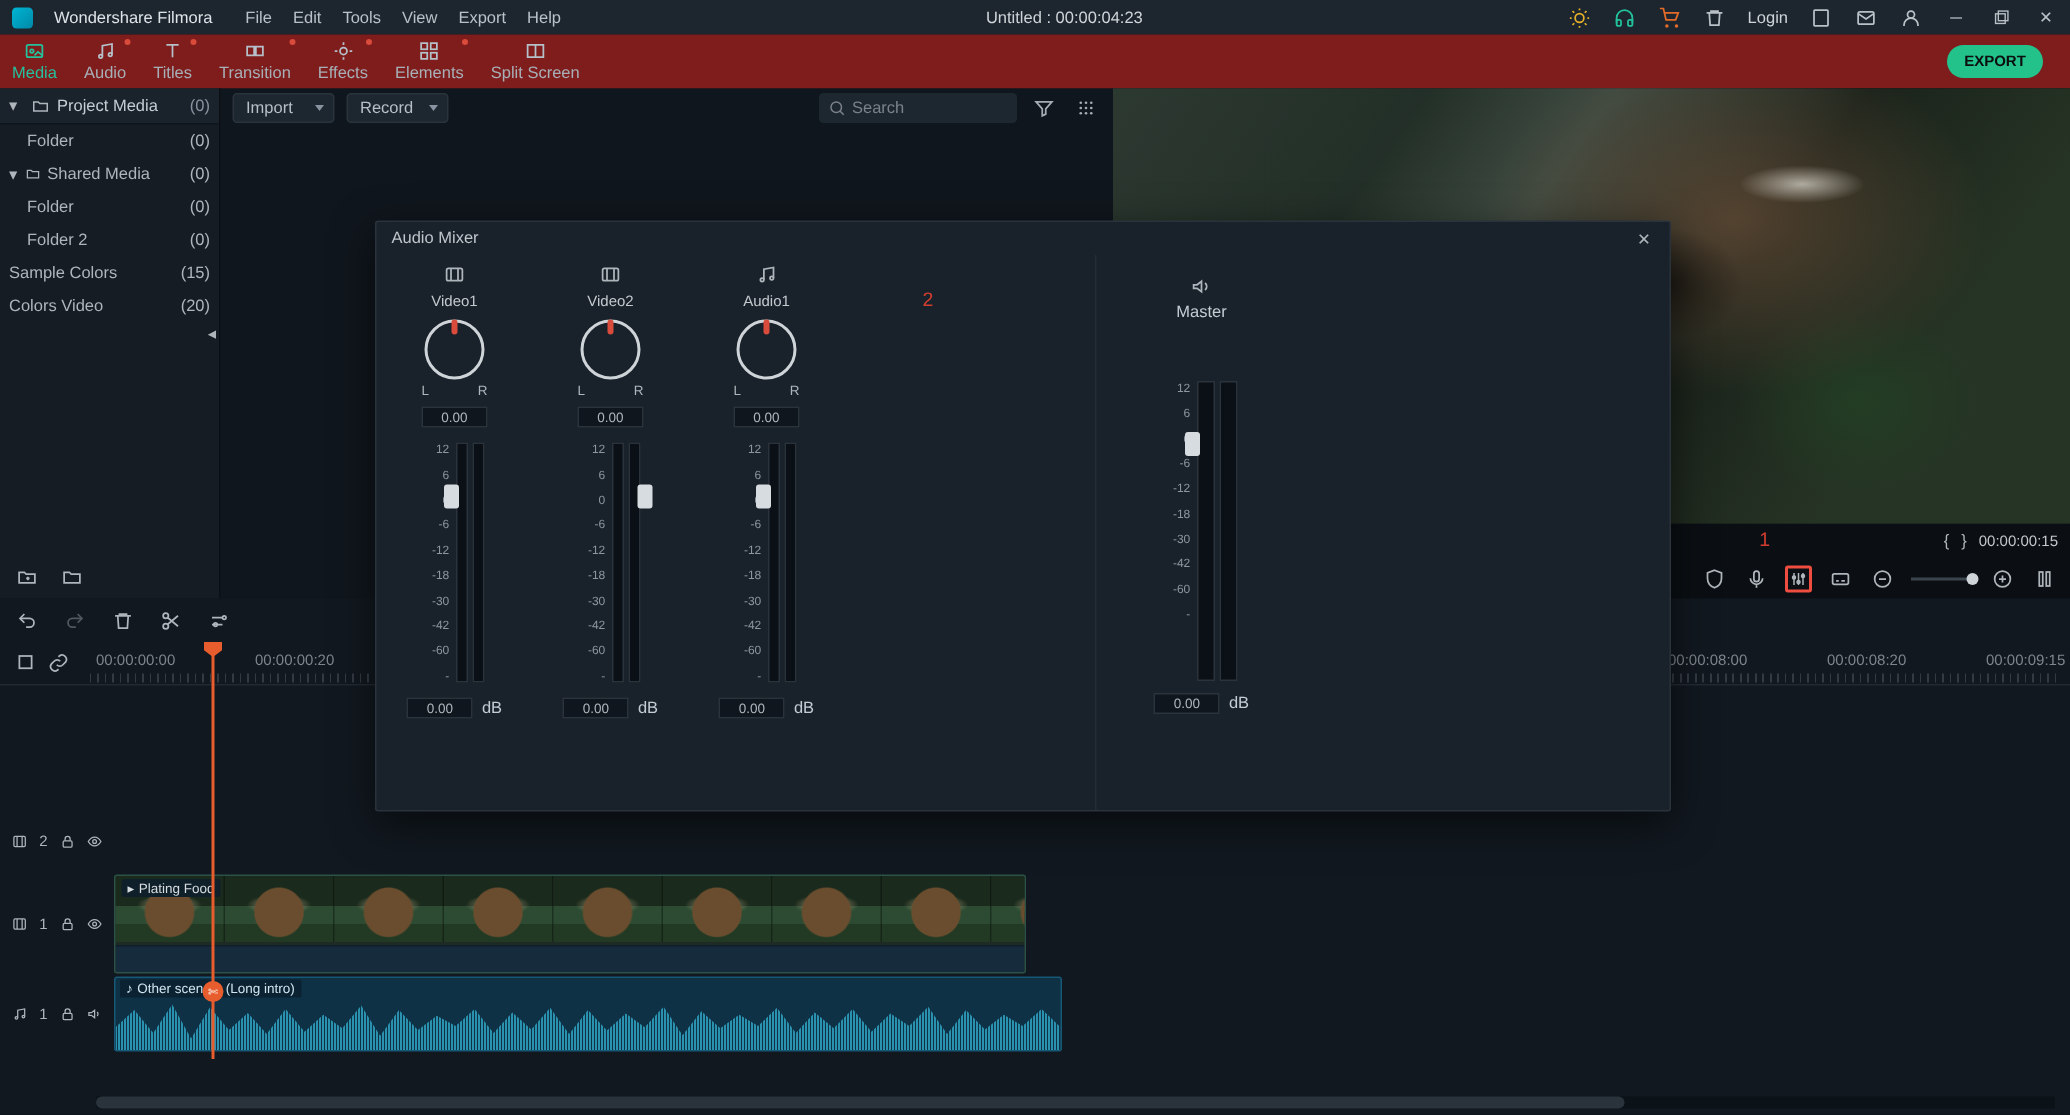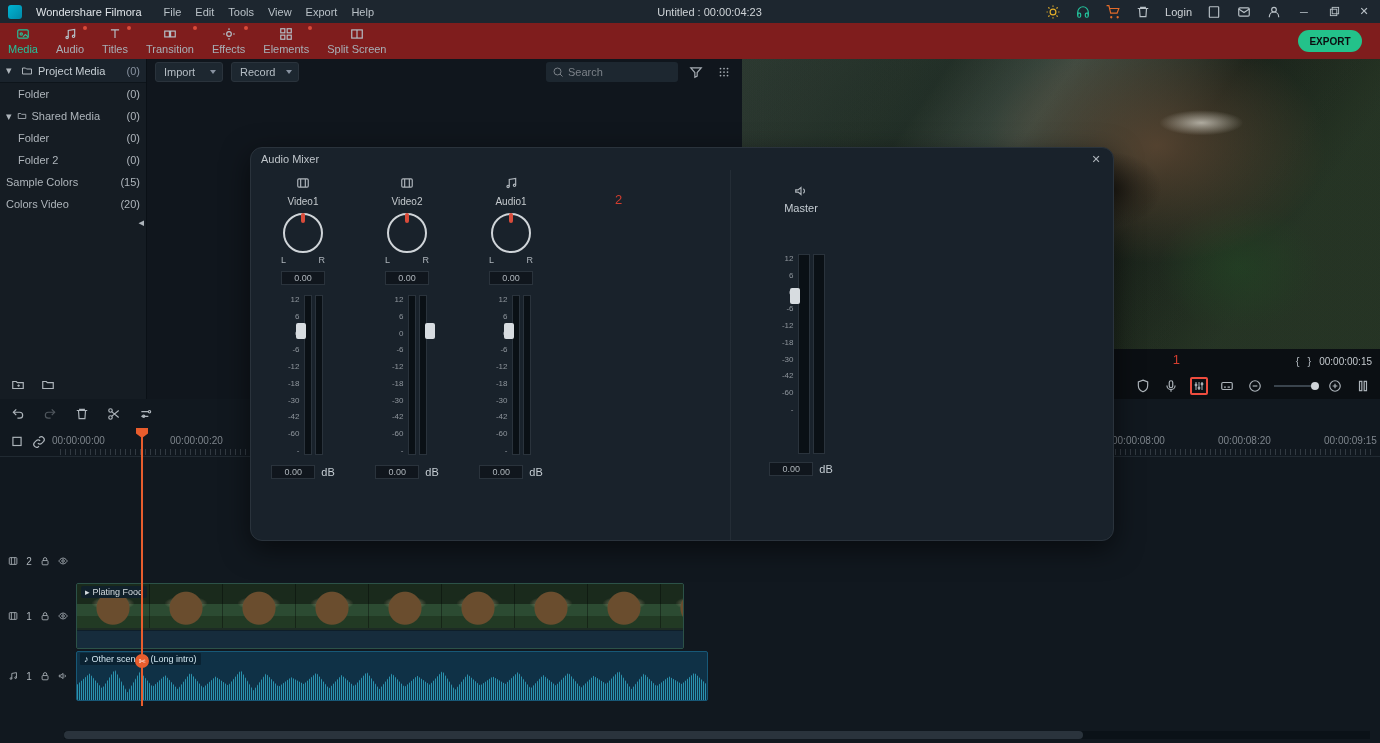--- a/index.html
+++ b/index.html
@@ -83,21 +83,21 @@
   radial-gradient(circle at 50% 55%, #6a4d2e 0 16px, transparent 17px),
   radial-gradient(ellipse 36px 12px at 50% 44%, #c6b089, transparent 60%),
   linear-gradient(#1a2a1c 0 20px,#2c4b32 20px 32px,#223a24 32px 44px)}
 .vclip .audio-sub{position:absolute;bottom:0;left:0;right:0;height:18px;background:#162c3c;border-top:1px solid #0e1e2a}
 .aclip{position:absolute;top:0;left:0;height:50px;width:632px;background:#0f3146;border:1px solid #175877;border-radius:2px;overflow:hidden}
 .aclip .label{position:absolute;top:1px;left:3px;background:#0a2232;color:#cfe4ee;font-size:9px;padding:1px 4px;border-radius:1px;z-index:2;display:flex;align-items:center;gap:3px}
 .aclip .wave{position:absolute;inset:10px 0 0 0;background:repeating-linear-gradient(90deg,#2a92ae 0 1px,transparent 1px 2px);clip-path:polygon(0 60%,2% 30%,4% 70%,6% 20%,8% 80%,10% 25%,12% 65%,14% 35%,16% 72%,18% 28%,20% 68%,22% 38%,24% 62%,26% 22%,28% 75%,30% 30%,32% 65%,34% 40%,36% 58%,38% 28%,40% 70%,42% 34%,44% 64%,46% 26%,48% 72%,50% 30%,52% 66%,54% 36%,56% 60%,58% 24%,60% 74%,62% 32%,64% 62%,66% 38%,68% 58%,70% 26%,72% 70%,74% 34%,76% 62%,78% 28%,80% 68%,82% 36%,84% 58%,86% 24%,88% 72%,90% 30%,92% 64%,94% 38%,96% 58%,98% 28%,100% 60%,100% 100%,0 100%)}
 .hscroll{position:absolute;bottom:4px;left:64px;right:10px;height:8px;background:#0b1218}
 .hscroll .thumb{height:8px;width:78%;background:#2a333c;border-radius:4px}
 
-.dialog{position:absolute;left:250px;top:147px;width:864px;height:394px;background:#19222b;border:1px solid #2a333c;border-radius:12px;box-shadow:0 8px 28px rgba(0,0,0,.55);z-index:20;display:flex;flex-direction:column}
+.dialog{position:absolute;left:250px;top:147px;width:864px;height:394px;background:#19222b;border:1px solid #2a333c;border-radius:2px;box-shadow:0 8px 28px rgba(0,0,0,.55);z-index:20;display:flex;flex-direction:column}
 .dialog .title{height:22px;display:flex;align-items:center;padding:0 10px;color:#bfc5ca;font-size:11px}
 .dialog .title .sp{flex:1}
 .dialog .title .close{width:14px;height:14px;cursor:pointer;color:#aeb5bb;display:flex;align-items:center;justify-content:center}
 .dialog .body{flex:1;display:flex}
 .dialog .channels{width:480px;padding:6px 0 0 0;border-right:1px solid #242d36;display:flex;position:relative}
 .dialog .anno2{position:absolute;left:364px;top:22px;color:#d13d2f;font-size:13px}
 .channel{width:104px;display:flex;flex-direction:column;align-items:center;gap:6px}
 .channel .cico{width:16px;height:14px;color:#aeb5bb}
 .channel .cname{font-size:10px;color:#c4c9cd}
 .knob{width:40px;height:40px;border:2px solid #cfd4d8;border-radius:50%;position:relative}
@@ -468,21 +468,21 @@
         <svg width="14" height="14" viewBox="0 0 24 24" fill="none" stroke="#aeb5bb" stroke-width="2">
           <rect x="5" y="4" width="14" height="14"></rect>
         </svg>
       </div>
     <div class="tool" style="position:absolute;left:32px;top:6px">
         <svg width="14" height="14" viewBox="0 0 24 24" fill="none" stroke="#aeb5bb" stroke-width="2">
           <path d="M10 14a5 5 0 007 0l3-3a5 5 0 00-7-7l-1 1"></path>
           <path d="M14 10a5 5 0 00-7 0l-3 3a5 5 0 007 7l1-1"></path>
         </svg>
       </div>
-    <span class="tick" style="left:52px">00:00:00:00</span>
+    <span class="tick" style="left:64px">00:00:00:00</span>
     <span class="tick" style="left:170px">00:00:00:20</span>
     <span class="tick" style="left:1112px">00:00:08:00</span>
     <span class="tick" style="left:1218px">00:00:08:20</span>
     <span class="tick" style="left:1324px">00:00:09:15</span>
     <div class="grad"></div>
   </div>
 
   <div style="height:82px"></div>
 
   <div class="track blank">

